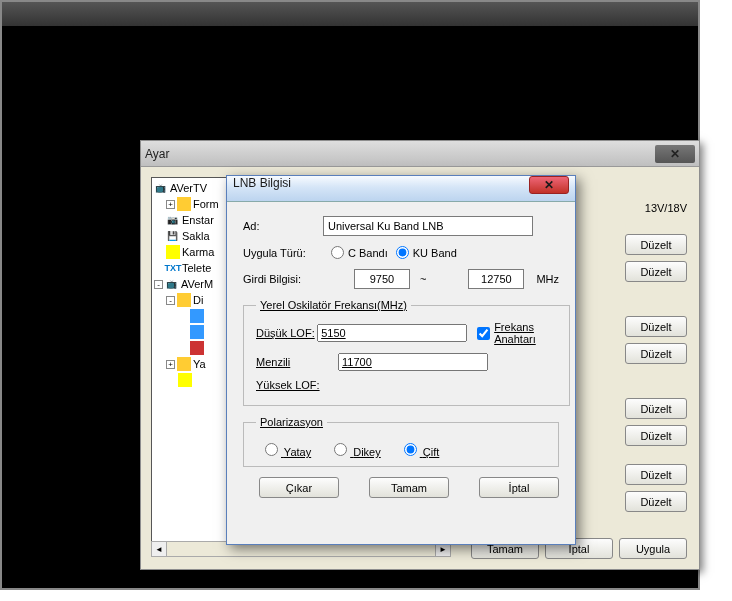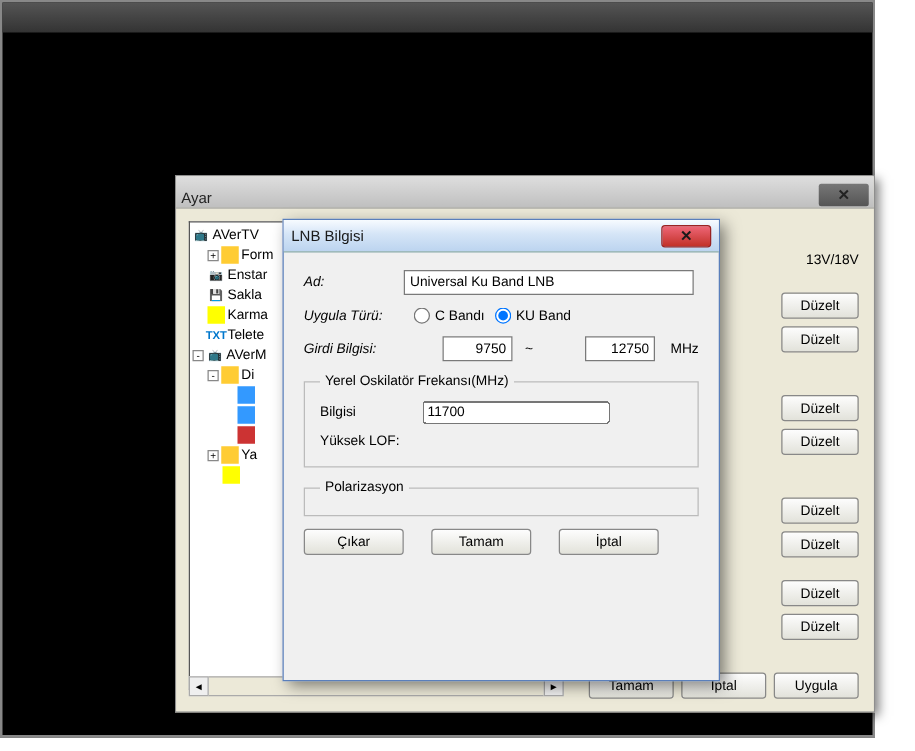--- a/index.html
+++ b/index.html
@@ -2,21 +2,21 @@
 <html><head>
 <meta charset="utf-8">
 <style>
   * { box-sizing: border-box; font-family: Tahoma, sans-serif; font-size: 11px; }
   body { margin: 0; background: #fff; width: 732px; height: 601px; overflow: hidden; position: relative; }
   .black-bg { position: absolute; top: 0; left: 0; width: 700px; height: 590px; background: #000; border: 2px solid #888; }
   .chrome-strip { position: absolute; top: 0; left: 0; right: 0; height: 24px; background: linear-gradient(#555,#333); }
 
   
   .ayar-window { position: absolute; top: 140px; left: 140px; width: 560px; height: 430px; background: #ece9d8; border: 1px solid #8e8e8e; box-shadow: 3px 3px 8px rgba(0,0,0,0.5); }
-  .ayar-title { height: 26px; background: linear-gradient(#dedede,#bfbfbf); display: flex; align-items: flex-end; padding: 1px 4px; border-bottom: 1px solid #999; }
+  .ayar-title { height: 26px; background: linear-gradient(#dedede,#bfbfbf); display: flex; align-items: center; padding: 1px 4px; border-bottom: 1px solid #999; }
   .ayar-title span { font-size: 12px; color: #222; }
   .ayar-close { margin-left: auto; width: 40px; height: 18px; background: linear-gradient(#777,#555); border-radius: 2px; display: flex; align-items: center; justify-content: center; color: #fff; font-weight: bold; cursor: pointer; }
   .ayar-body { position: relative; padding: 10px; height: calc(100% - 26px); background: #ece9d8; }
 
   .tree { position: absolute; top: 10px; left: 10px; width: 135px; height: 375px; background: #fff; border: 1px inset #aaa; overflow: hidden; padding: 2px; }
   .tree-item { display: flex; align-items: center; height: 16px; white-space: nowrap; }
   .tree-icon { width: 14px; height: 14px; margin-right: 2px; display: inline-flex; align-items: center; justify-content: center; font-size: 9px; }
   .indent1 { padding-left: 12px; }
   .indent2 { padding-left: 24px; }
   .indent3 { padding-left: 36px; }
@@ -28,36 +28,36 @@
   .right-col .btn { margin-bottom: 6px; }
   .gap { height: 28px; }
 
   .bottom-btns { position: absolute; bottom: 10px; right: 12px; display: flex; gap: 6px; }
   .bottom-btns .btn { width: 68px; }
   .scroll-hint { position: absolute; bottom: 12px; left: 10px; width: 300px; height: 16px; background: #ece9d8; display: flex; }
   .scroll-hint .arrow { width: 16px; height: 16px; border: 1px solid #aaa; background: #efefef; display: flex; align-items: center; justify-content: center; font-size: 8px; }
 
   
   .lnb-window { position: absolute; top: 175px; left: 226px; width: 350px; height: 370px; background: #f0f0f0; border: 1px solid #5a7fbb; box-shadow: 4px 4px 12px rgba(0,0,0,0.5); }
-  .lnb-title { height: 26px; background: linear-gradient(#f7fbff,#d5e5f7 45%,#bcd4ef); border-bottom: 1px solid #8aa; display: flex; align-items: center; padding: 0 6px; }
+  .lnb-title { height: 26px; background: linear-gradient(#f7fbff,#d5e5f7 45%,#bcd4ef); border-bottom: 1px solid #8aa; display: flex; padding: 0 6px; }
   .lnb-title span { font-size: 12px; color: #1a1a1a; }
   .lnb-close { margin-left: auto; width: 40px; height: 18px; background: linear-gradient(#e67,#c23128); border: 1px solid #922; border-radius: 3px; display: flex; align-items: center; justify-content: center; color: #fff; font-weight: bold; cursor: pointer; }
   .lnb-body { padding: 14px 16px; }
   .row { display: flex; align-items: center; margin-bottom: 10px; }
-  .row label.lead { width: 80px; font-style: italic; }
+  .row label.lead { width: 80px; }
   .row input[type=text] { height: 20px; border: 1px solid #7a7a7a; padding: 1px 4px; background: #fff; }
-  .row input.wide { width: 232px; }
-  .row input.num { width: 56px; text-align: right; margin-left: 32px; }
+  .row input.wide { width: 210px; }
+  .row input.num { width: 56px; text-align: center; margin-left: 32px; }
   .radio { margin: 0 4px 0 8px; }
-  fieldset { border: 1px solid #bbb; margin: 4px 0 10px; padding: 10px 12px 6px; }
+  fieldset { border: 1px solid #bbb; margin: 4px 0 10px; padding: 10px 12px 6px; text-decoration: underline; }
   legend { padding: 0 4px; }
   .frow { display: flex; align-items: center; margin-bottom: 8px; }
   .frow label.lead { width: 82px; }
   .pol-row { display: flex; align-items: center; gap: 18px; padding: 2px 4px; }
-  .lnb-btns { display: flex; margin-top: 4px; gap: 22px; }
+  .lnb-btns { display: flex; justify-content: space-between; margin-top: 4px; gap: 1px; margin-left: 16px; }
   .lnb-btns .btn { width: 80px; }
   input[type=checkbox] { margin: 0 4px 0 10px; }
 </style>
 </head>
 <body>
 
 <div class="black-bg">
   <div class="chrome-strip"></div>
 </div>
 
@@ -176,30 +176,41 @@
       <label class="lead">Girdi Bilgisi:</label>
       <input type="text" class="num" value="9750" style="">
       <span style="margin:0 10px">~</span>
       <input type="text" class="num" value="12750" style="">
       <span style="margin-left:12px">MHz</span>
     </div>
 
     <fieldset>
       <legend>Yerel Oskilatör Frekansı(MHz)</legend>
       <div class="frow">
-        <label class="lead">Bilgisi</label>
+        <label class="lead">Düşük LOF:</label>
+        <input type="text" class="num" value="5150" style="">
+        <input type="checkbox" checked="" style="">
+        <span>Frekans Anahtarı</span>
+      </div>
+      <div class="frow">
+        <label class="lead">Menzili</label>
         <input type="text" class="num" value="11700" style="">
       </div>
       <div class="frow">
         <label class="lead">Yüksek LOF:</label>
       </div>
     </fieldset>
 
     <fieldset>
       <legend>Polarizasyon</legend>
+      <div class="pol-row">
+        <span><input type="radio" name="pol" style=""> <span>Yatay</span></span>
+        <span><input type="radio" name="pol" style=""> <span>Dikey</span></span>
+        <span><input type="radio" name="pol" checked="" style=""> <span>Çift</span></span>
+      </div>
     </fieldset>
 
     <div class="lnb-btns">
       <div class="btn">Çıkar</div>
       <div class="btn">Tamam</div>
       <div class="btn">İptal</div>
     </div>
   </div>
 </div>
 

